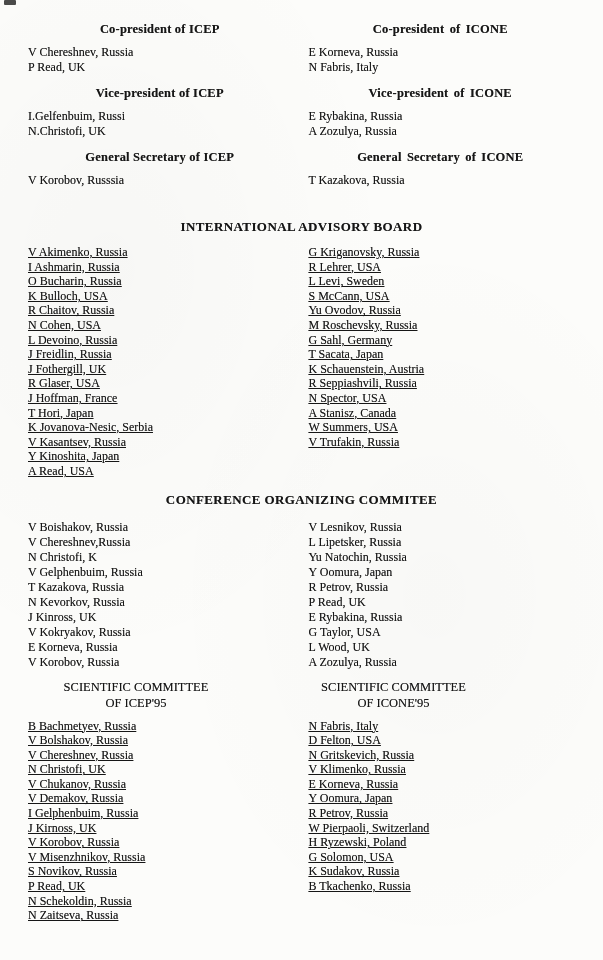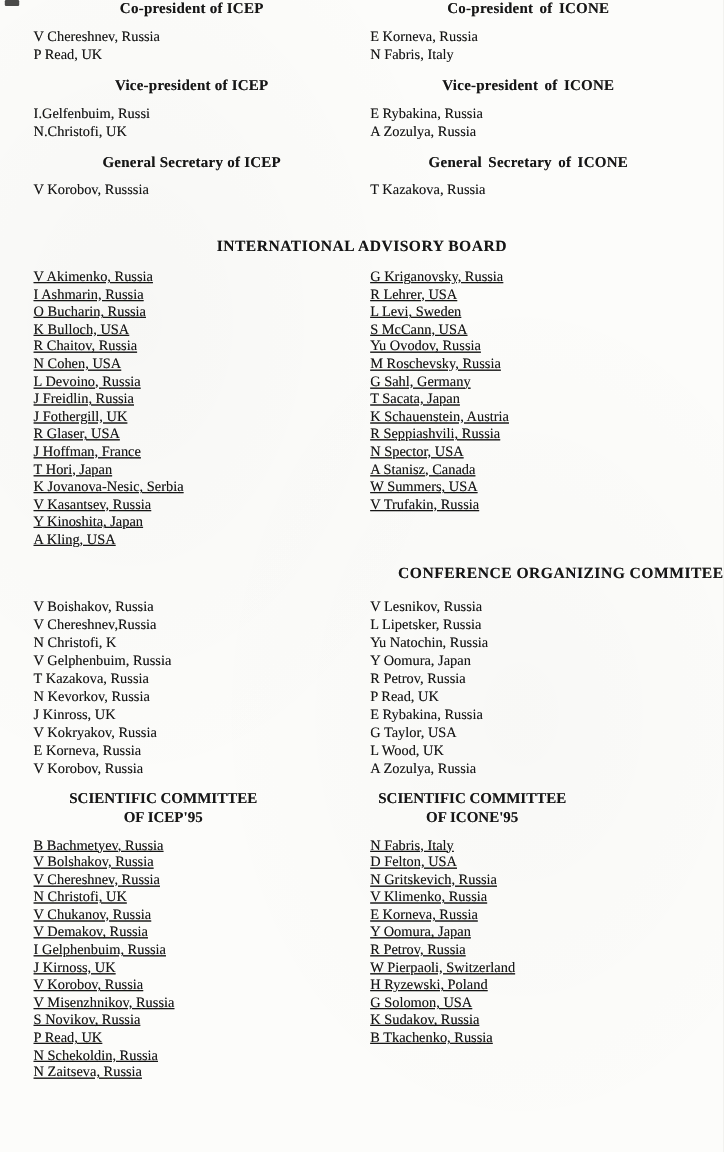--- a/index.html
+++ b/index.html
@@ -8,20 +8,21 @@
     width:603px;height:960px;
     margin:0 auto;
     background:
       radial-gradient(ellipse at 18% 28%, rgba(0,0,0,0.018), transparent 42%),
       radial-gradient(ellipse at 72% 62%, rgba(0,0,0,0.015), transparent 45%),
       #fcfcfa;
     font-family:"Liberation Serif","DejaVu Serif",serif;
     color:#161616;
     overflow:hidden;
     box-sizing:border-box;
+    padding-top:22px;
   }
   .scan-mark{
     position:absolute;top:0;left:4px;width:12px;height:5px;
     background:#2a2a2a;border-radius:1px;opacity:.85;
   }
   .txt{ text-shadow:0 0 .4px rgba(0,0,0,.45); }
   
   .cols{display:flex;}
   .col{width:50%;box-sizing:border-box;}
   
@@ -38,27 +39,27 @@
   .lh14 .name-row{line-height:14.6px;text-decoration:underline;}
   .indent-left{padding-left:28px;}
   .indent-right{padding-left:7px;}
   
   .section-title{
     margin:0;text-align:center;
     font-size:13px;font-weight:bold;letter-spacing:.4px;
   }
   .advisory-title{margin-top:20px;}
   .advisory-cols{margin-top:10px;}
-  .organizing-title{margin-top:13px;text-align:right;}
+  .organizing-title{margin-top:13px;}
   .organizing-cols{margin-top:12px;align-items:center;}
   
   .sci-row{margin-top:9px;}
   .sci-header{
     width:180px;text-align:center;
-    font-size:12.5px;font-weight:bold;line-height:16px;
+    font-size:12.5px;font-weight:normal;line-height:16px;
     margin:0 0 8px;
   }
   .sci-icep .sci-header{margin-left:46px;}
   .sci-icone .sci-header{margin-left:2px;}
 </style>
 </head>
 <body>
 
 <div class="page txt">
   <div class="scan-mark"></div>
@@ -121,21 +122,21 @@
         <div class="name-row">N Cohen, USA</div>
         <div class="name-row">L Devoino, Russia</div>
         <div class="name-row">J Freidlin, Russia</div>
         <div class="name-row">J Fothergill, UK</div>
         <div class="name-row">R Glaser, USA</div>
         <div class="name-row">J Hoffman, France</div>
         <div class="name-row">T Hori, Japan</div>
         <div class="name-row">K Jovanova-Nesic, Serbia</div>
         <div class="name-row">V Kasantsev, Russia</div>
         <div class="name-row">Y Kinoshita, Japan</div>
-        <div class="name-row">A Kling, USA</div>
+        <div class="name-row">A Read, USA</div>
       </div>
     <div class="col names lh14 indent-right">
         <div class="name-row">G Kriganovsky, Russia</div>
         <div class="name-row">R Lehrer, USA</div>
         <div class="name-row">L Levi, Sweden</div>
         <div class="name-row">S McCann, USA</div>
         <div class="name-row">Yu Ovodov, Russia</div>
         <div class="name-row">M Roschevsky, Russia</div>
         <div class="name-row">G Sahl, Germany</div>
         <div class="name-row">T Sacata, Japan</div>

